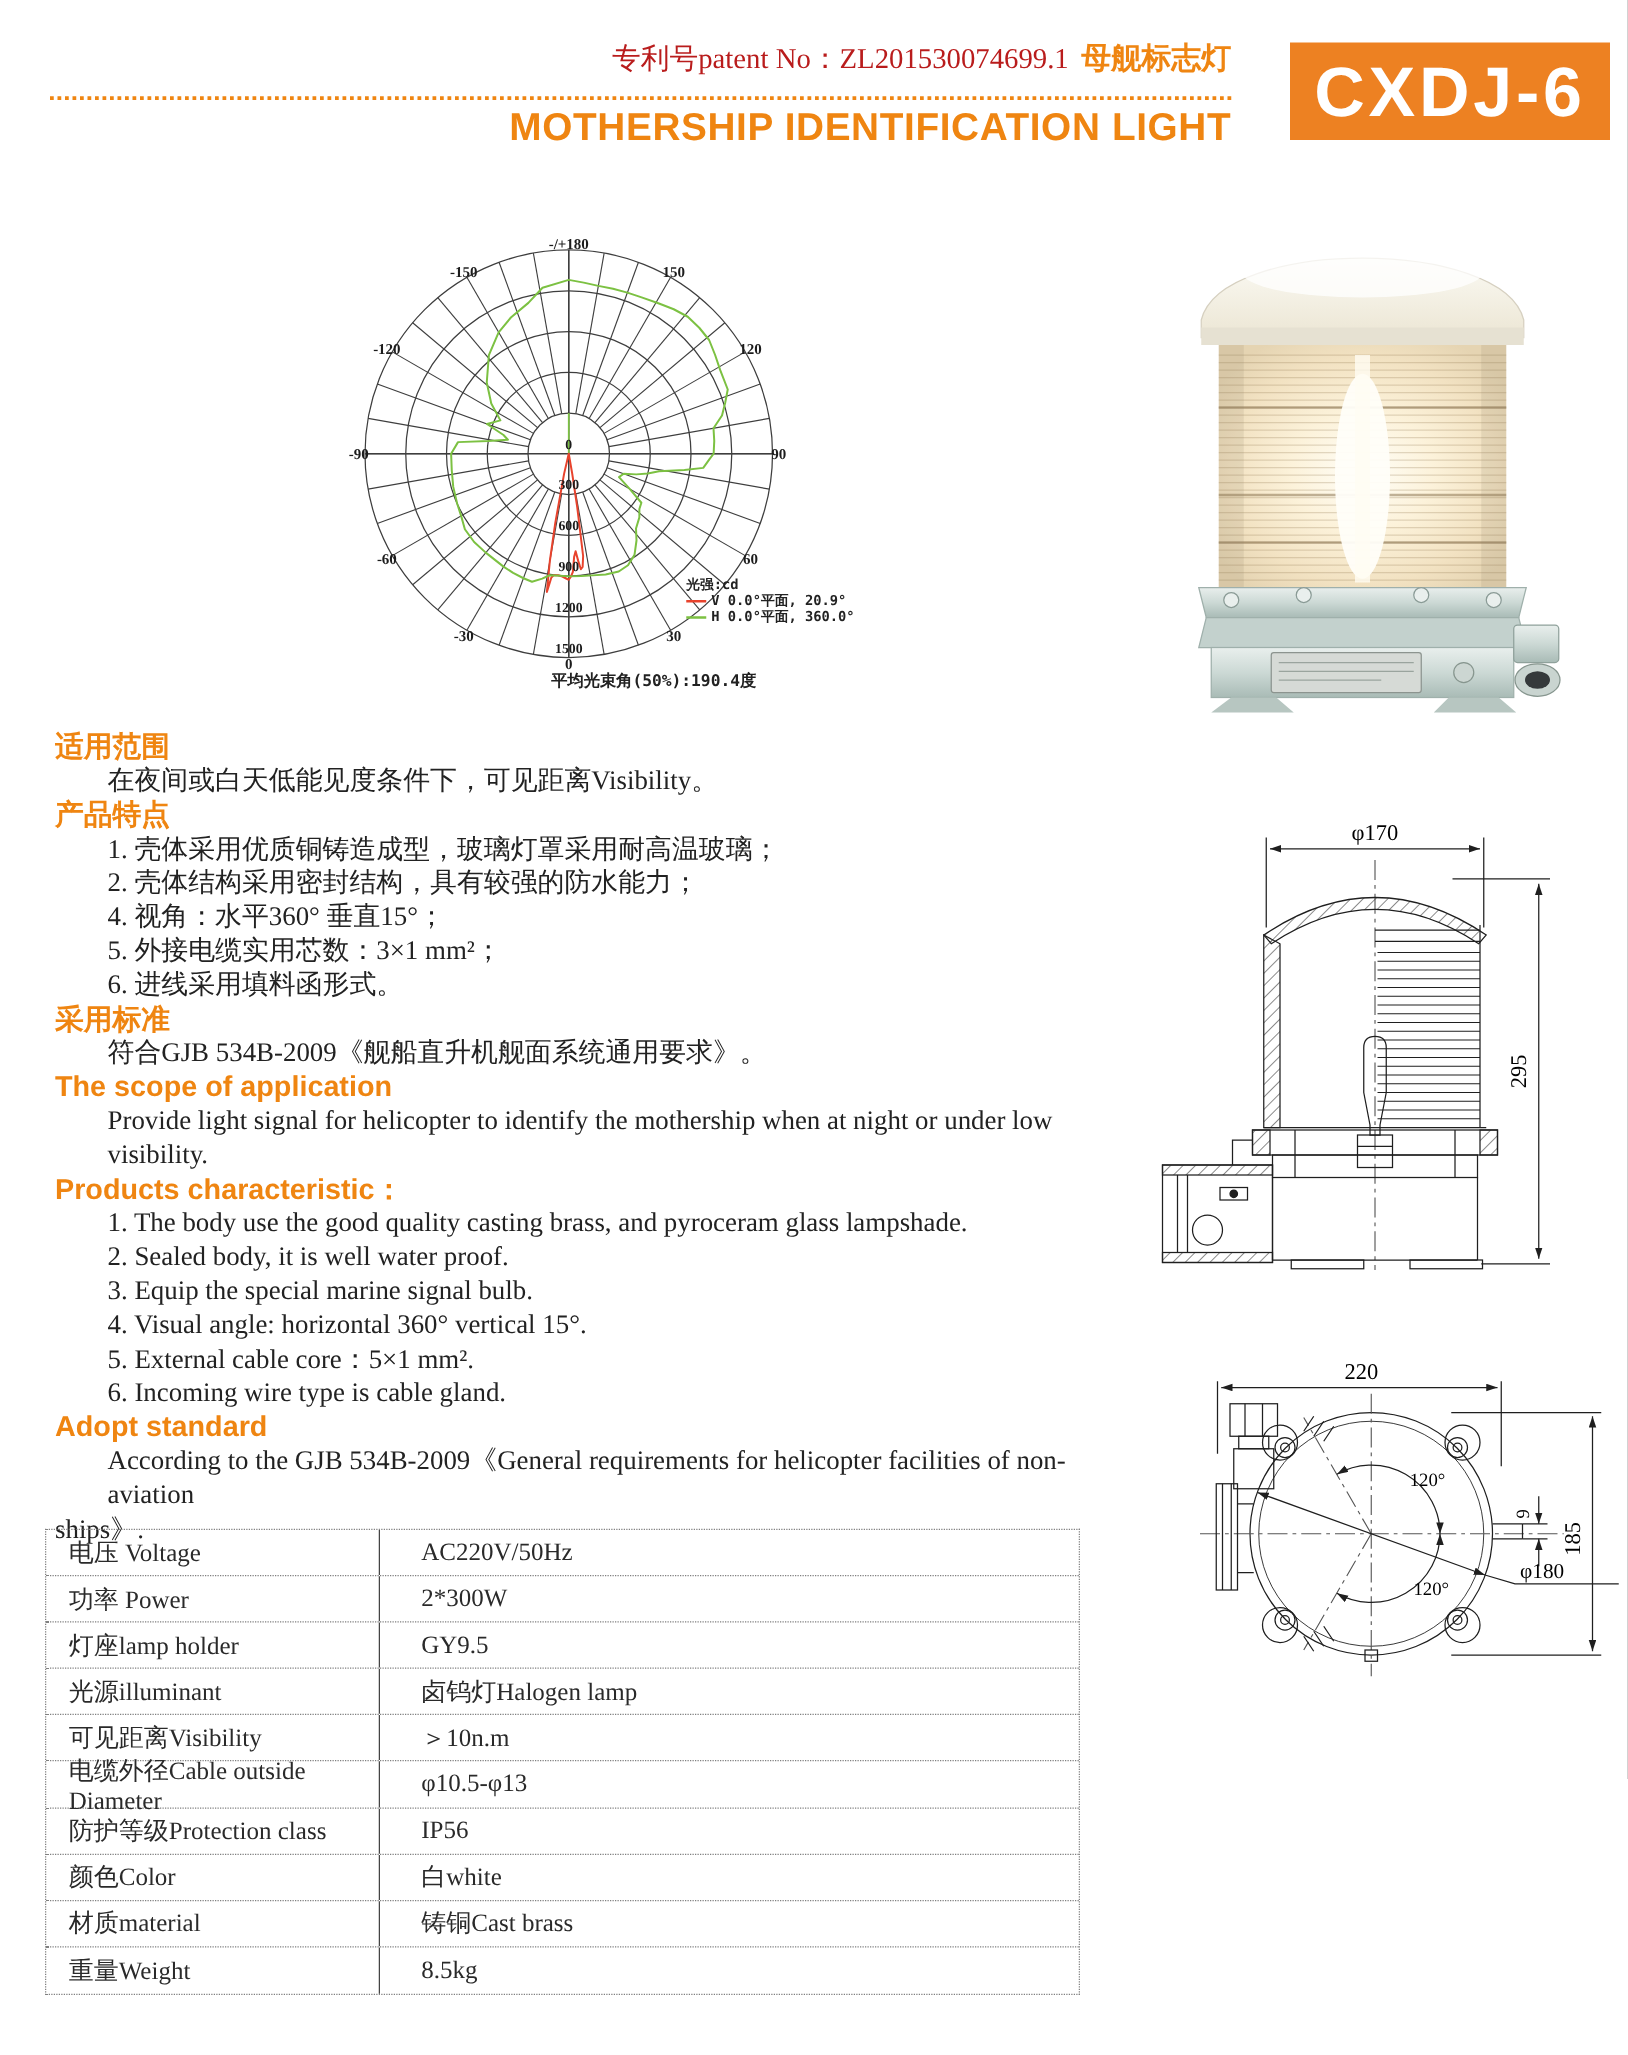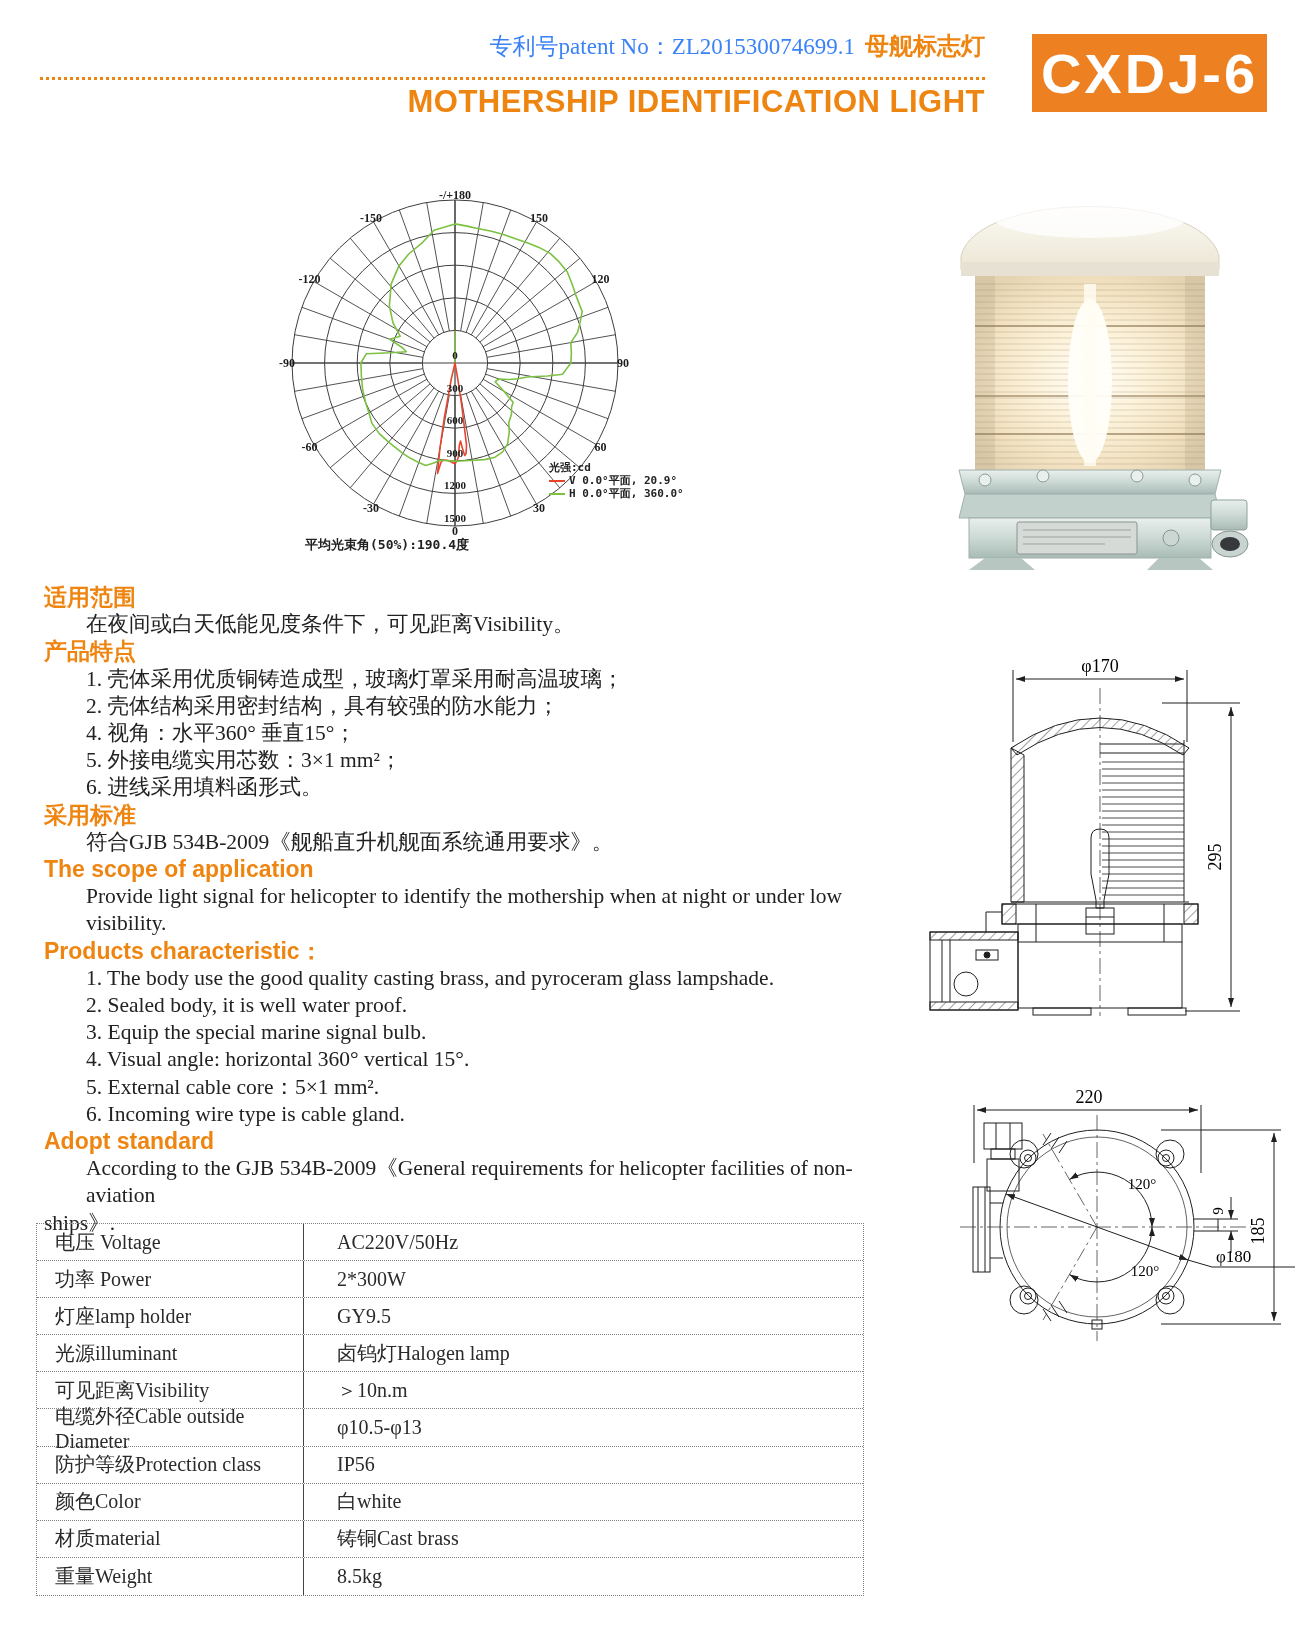--- a/index.html
+++ b/index.html
@@ -4,41 +4,41 @@
 <style>
   :root{ --accent:#EF8511; --badge:#ED8122; }
   *{ box-sizing:border-box; margin:0; padding:0; }
   body{ background:#888; font-family:"Liberation Serif", serif; }
   .page{ position:relative; width:1302px; height:1644px; background:#ffffff; margin:0 auto;
          overflow:hidden; color:#1c1c1c; }
 
   
   .patent-row{ position:absolute; top:30px; left:0; width:985px; display:flex;
                justify-content:flex-end; align-items:baseline; gap:10px; }
-  .patent-text{ font-size:23px; color:#3b82f6; }
+  .patent-text{ font-size:23px; color:#b91c1c; }
   .title-cn{ font-family:"Liberation Sans", sans-serif; font-weight:bold; font-size:24px;
              color:var(--accent); }
   .dotted-rule{ position:absolute; left:40px; top:77px; width:945px; height:0;
                 border-top:3px dotted var(--accent); }
   .title-en{ position:absolute; top:84px; left:0; width:985px; text-align:right;
              font-family:"Liberation Sans", sans-serif; font-weight:bold; font-size:31px;
              color:var(--accent); letter-spacing:0.5px; }
-  .model-badge{ position:absolute; left:1032px; top:34px; width:235px; height:78px;
+  .model-badge{ position:absolute; left:1032px; top:34px; width:256px; height:78px;
                 background:var(--badge); color:#fff; display:flex; align-items:center;
                 justify-content:center; font-family:"Liberation Sans", sans-serif;
                 font-weight:bold; font-size:56px; letter-spacing:3px; }
 
   
   .chart-wrap{ position:absolute; left:250px; top:170px; width:470px; height:382px; }
   .chart-legend{ position:absolute; left:549px; top:461px;
                  font-family:"DejaVu Sans Mono", monospace; font-weight:bold; font-size:11px;
                  color:#222; line-height:13px; }
   .legend-row{ display:flex; align-items:center; gap:4px; }
   .legend-dash{ display:inline-block; width:16px; height:2px; background:#999; }
-  .chart-caption{ position:absolute; left:305px; top:536px; width:300px; text-align:left;
+  .chart-caption{ position:absolute; left:305px; top:536px; width:300px; text-align:right;
                   font-family:"DejaVu Sans Mono", monospace; font-weight:bold; font-size:13px;
                   color:#222; }
 
   
   .textcol{ position:absolute; left:44px; top:584px; width:840px; font-size:21.5px;
             line-height:27.2px; color:#222; }
   .textcol .h{ font-family:"Liberation Sans", sans-serif; font-weight:bold; font-size:23px;
                color:var(--accent); }
   .textcol .t{ padding-left:42px; }
   .textcol .t0{ padding-left:0; }

